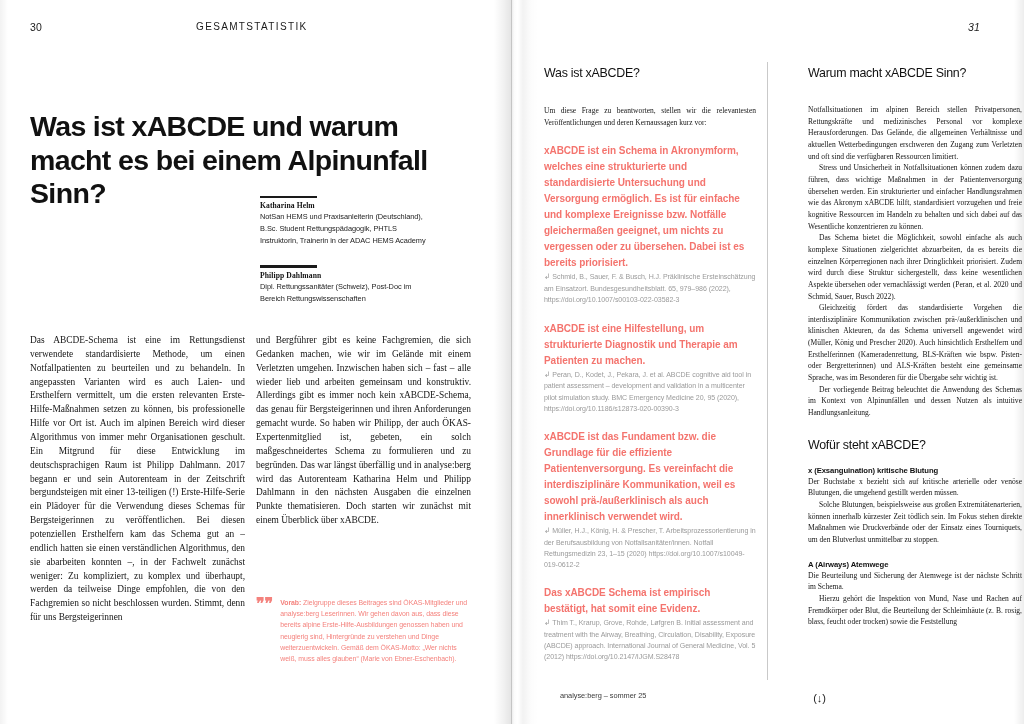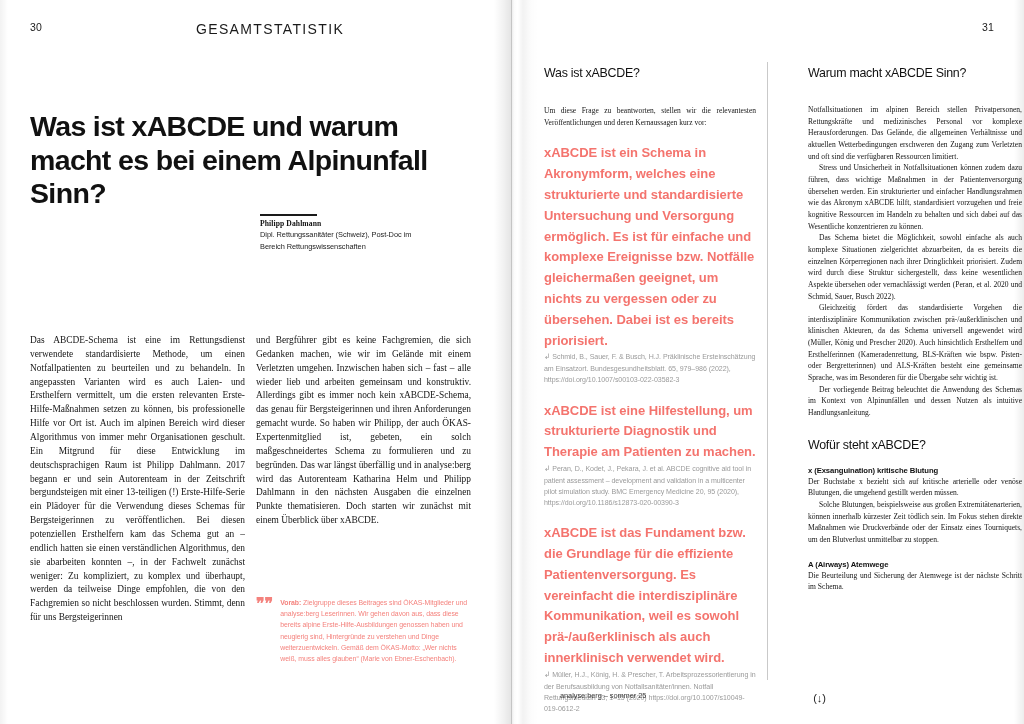--- a/index.html
+++ b/index.html
@@ -75,25 +75,25 @@
   
   .folio {
     position: absolute;
     top: 21px;
     font-size: 10.5px;
     font-weight: 400;
     letter-spacing: 0.2px;
     color: #1a1a1a;
   }
   .folio-left  { left: 30px; }
-  .folio-right { right: 30px; }
+  .folio-right { right: 44px; font-style: italic; }
   .runhead {
     position: absolute;
     top: 21px;
-    font-size: 14px;
+    font-size: 10px;
     letter-spacing: 1.35px;
     color: #1a1a1a;
   }
   .runhead-left  { left: 196px; }
 
   
   .headline {
     position: absolute;
     left: 30px;
     top: 57px;
@@ -209,21 +209,21 @@
     font-family: "Liberation Serif", serif;
     font-size: 7.5px;
     line-height: 1.56;
     color: #151515;
     margin-top: 25px;
     text-align: justify;
   }
 
   .ref-block { margin-top: 15px; }
   .ref-claim {
-    font-size: 13px;
+    font-size: 10px;
     line-height: 1.6;
     font-weight: 700;
     color: #f4746e;
     letter-spacing: -0.05px;
     margin-top: 12px;
   }
   .ref-cite {
     font-size: 7.05px;
     line-height: 1.585;
     color: #9a9a9a;
@@ -284,20 +284,25 @@
 
   <div class="page page-left">
     <div class="edge-shade-left"></div>
 
     <div class="folio folio-left">30</div>
     <div class="runhead runhead-left">GESAMTSTATISTIK</div>
 
     <h1 class="headline"><br><span>Was ist xABCDE und warum macht es bei einem Alpinunfall Sinn?</span></h1>
 
     <div class="bios">
+      <div class="bio">
+        <div class="bio-rule"></div>
+        <div class="bio-name">Katharina Helm</div>
+        <div class="bio-desc">NotSan HEMS und Praxisanleiterin (Deutschland), B.Sc. Student Rettungspädagogik, PHTLS Instruktorin, Trainerin in der ADAC HEMS Academy</div>
+      </div>
       <div class="bio" style="margin-top:18px;">
         <div class="bio-rule"></div>
         <div class="bio-name">Philipp Dahlmann</div>
         <div class="bio-desc">Dipl. Rettungssanitäter (Schweiz), Post-Doc im Bereich Rettungswissenschaften</div>
       </div>
     </div>
 
     <div class="body-serif col-l1">Das ABCDE-Schema ist eine im Rettungsdienst verwendete standardisierte Methode, um einen Notfallpatienten zu beurteilen und zu behandeln. In angepassten Varianten wird es auch Laien- und Ersthelfern vermittelt, um die ersten relevanten Erste-Hilfe-Maßnahmen setzen zu können, bis professionelle Hilfe vor Ort ist. Auch im alpinen Bereich wird dieser Algorithmus von immer mehr Organisationen geschult. Ein Mitgrund für diese Entwicklung im deutschsprachigen Raum ist Philipp Dahlmann. 2017 begann er und sein Autorenteam in der Zeitschrift bergundsteigen mit einer 13-teiligen (!) Erste-Hilfe-Serie ein Plädoyer für die Verwendung dieses Schemas für Bergsteigerinnen zu veröffentlichen. Bei diesen potenziellen Ersthelfern kam das Schema gut an – endlich hatten sie einen verständlichen Algorithmus, den sie abarbeiten konnten –, in der Fachwelt zunächst weniger: Zu kompliziert, zu komplex und überhaupt, werden da teilweise Dinge empfohlen, die von den Fachgremien so nicht beschlossen wurden. Stimmt, denn für uns Bergsteigerinnen</div>
     <div class="body-serif col-l2">und Bergführer gibt es keine Fachgremien, die sich Gedanken machen, wie wir im Gelände mit einem Verletzten umgehen. Inzwischen haben sich – fast – alle wieder lieb und arbeiten gemeinsam und konstruktiv. Allerdings gibt es immer noch kein xABCDE-Schema, das genau für Bergsteigerinnen und ihren Anforderungen gemacht wurde. So haben wir Philipp, der auch ÖKAS-Expertenmitglied ist, gebeten, ein solch maßgeschneidertes Schema zu formulieren und zu begründen. Das war längst überfällig und in analyse:berg wird das Autorenteam Katharina Helm und Philipp Dahlmann in den nächsten Ausgaben die einzelnen Punkte thematisieren. Doch starten wir zunächst mit einem Überblick über xABCDE.</div>
 
@@ -355,20 +360,21 @@
 
     <div class="item-head">x (Exsanguination) kritische Blutung</div>
     <div class="r2-body" style="margin-top:1px;">
       <p class="noindent">Der Buchstabe x bezieht sich auf kritische arterielle oder venöse Blutungen, die umgehend gestillt werden müssen.</p>
       <p>Solche Blutungen, beispielsweise aus großen Extremitätenarterien, können innerhalb kürzester Zeit tödlich sein. Im Fokus stehen direkte Maßnahmen wie Druckverbände oder der Einsatz eines Tourniquets, um den Blutverlust unmittelbar zu stoppen.</p>
     </div>
 
     <div class="item-head">A (Airways) Atemwege</div>
     <div class="r2-body" style="margin-top:1px;">
       <p class="noindent">Die Beurteilung und Sicherung der Atemwege ist der nächste Schritt im Schema.</p>
+      <p>Hierzu gehört die Inspektion von Mund, Nase und Rachen auf Fremdkörper oder Blut, die Beurteilung der Schleimhäute (z. B. rosig, blass, feucht oder trocken) sowie die Feststellung</p>
     </div>
   </div>
 
   <div class="footer-left">analyse:berg – sommer 25</div>
   <div class="footer-right">(↓)</div>
 
   <div class="gutter"></div>
   <div class="gutter-line"></div>
 </div>
 

